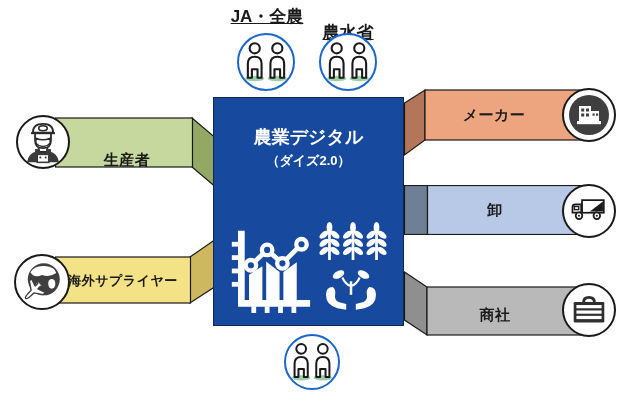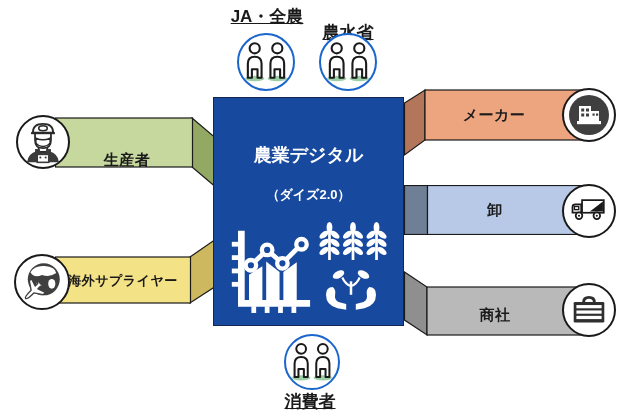--- a/index.html
+++ b/index.html
@@ -14,23 +14,23 @@
   }
   .node-label{font-weight:700;font-size:17px;justify-content:center;display:flex;align-items:center;text-decoration:underline;}
   .circle{border-radius:50%;background:#fff;display:flex;align-items:center;justify-content:center;}
   .blue-ring{border:2px solid #1b66cc;}
   .dark-ring{border:2px solid #1a1a1a;}
   .center-box{
     background:#17499e;border:1px solid #12264f;box-sizing:border-box;
   }
   .center-title{
     width:100%;text-align:center;color:#fff;font-weight:700;
-    font-size:18px;line-height:1.45;padding-top:44px;
-  }
-  .center-sub{font-size:13px;font-weight:700;margin-top:18px;}
+    font-size:18px;line-height:1.45;padding-top:26px;
+  }
+  .center-sub{font-size:13px;font-weight:700;margin-top:2px;}
   svg{display:block;}
 </style>
 </head>
 <body>
 
 <div id="canvas">
 
   <svg class="abs" style="left:55px;top:117px" width="160" height="72" viewBox="0 0 160 72">
     <polygon points="137,1 159.5,20 159.5,69 137,50" fill="#93a963" stroke="#1a1a1a" stroke-width="1.2"></polygon>
     <rect x="0.5" y="1" width="137" height="49" fill="#c6d89e" stroke="#1a1a1a" stroke-width="1.2"></rect>
@@ -176,21 +176,20 @@
         <ellipse cx="45" cy="46.5" rx="12" ry="3.4" fill="#9ccfa5"></ellipse>
         <g fill="#fff" stroke="#1a1a1a" stroke-width="2.6" stroke-linejoin="round">
           <circle cx="17" cy="9" r="6.3"></circle>
           <path d="M8.5 45.5 L8.5 28 Q8.5 19.5 17 19.5 Q25.5 19.5 25.5 28 L25.5 45.5 L20.5 45.5 L20.5 35 L13.5 35 L13.5 45.5 Z"></path>
           <circle cx="45" cy="9" r="6.3"></circle>
           <path d="M36.5 45.5 L36.5 28 Q36.5 19.5 45 19.5 Q53.5 19.5 53.5 28 L53.5 45.5 L48.5 45.5 L48.5 35 L41.5 35 L41.5 45.5 Z"></path>
         </g>
       </g>
     </svg>
   </div>
-  <div class="abs node-label" style="left:260px;top:391px;width:100px;height:20px;">消費者</div>
 
   <div class="abs circle dark-ring" style="left:16px;top:115px;width:50px;height:50px;">
     <svg width="46" height="46" viewBox="0 0 52 52">
       <path d="M8 49 Q9 39 19 36.5 L33 36.5 Q43 39 44 49 Z" fill="#3a3a3a"></path>
       <rect x="21" y="29" width="10" height="8" fill="#fff" stroke="#2a2a2a" stroke-width="1.8"></rect>
       <path d="M17 16 L35 16 L35 24 Q35 33 26 33 Q17 33 17 24 Z" fill="#fff" stroke="#2a2a2a" stroke-width="2"></path>
       <path d="M18 21.5 Q26 25.5 34 21.5 L34 27 Q31 31 26 31 Q21 31 18 27 Z" fill="#fff" stroke="#2a2a2a" stroke-width="1.6"></path>
       <path d="M14.5 15.5 Q14.5 5.5 26 5.5 Q37.5 5.5 37.5 15.5 Z" fill="#fff" stroke="#2a2a2a" stroke-width="2"></path>
       <ellipse cx="26" cy="10.5" rx="4.8" ry="2.8" fill="#fff" stroke="#2a2a2a" stroke-width="1.8"></ellipse>
       <line x1="12.5" y1="16" x2="39.5" y2="16" stroke="#2a2a2a" stroke-width="2.4"></line>

